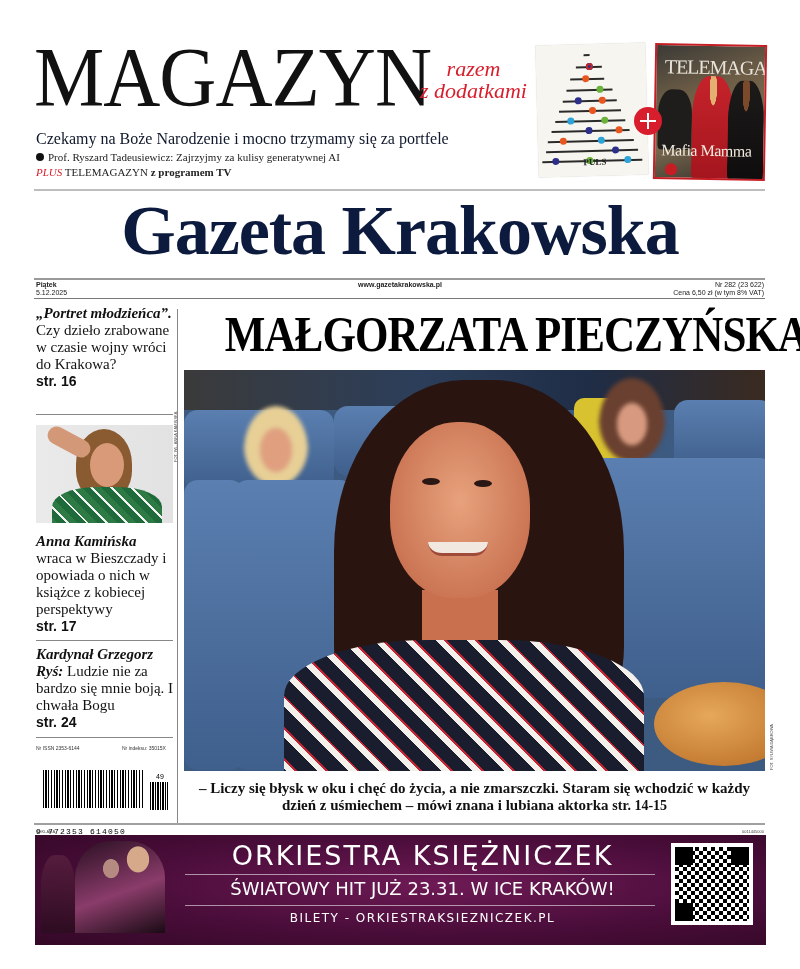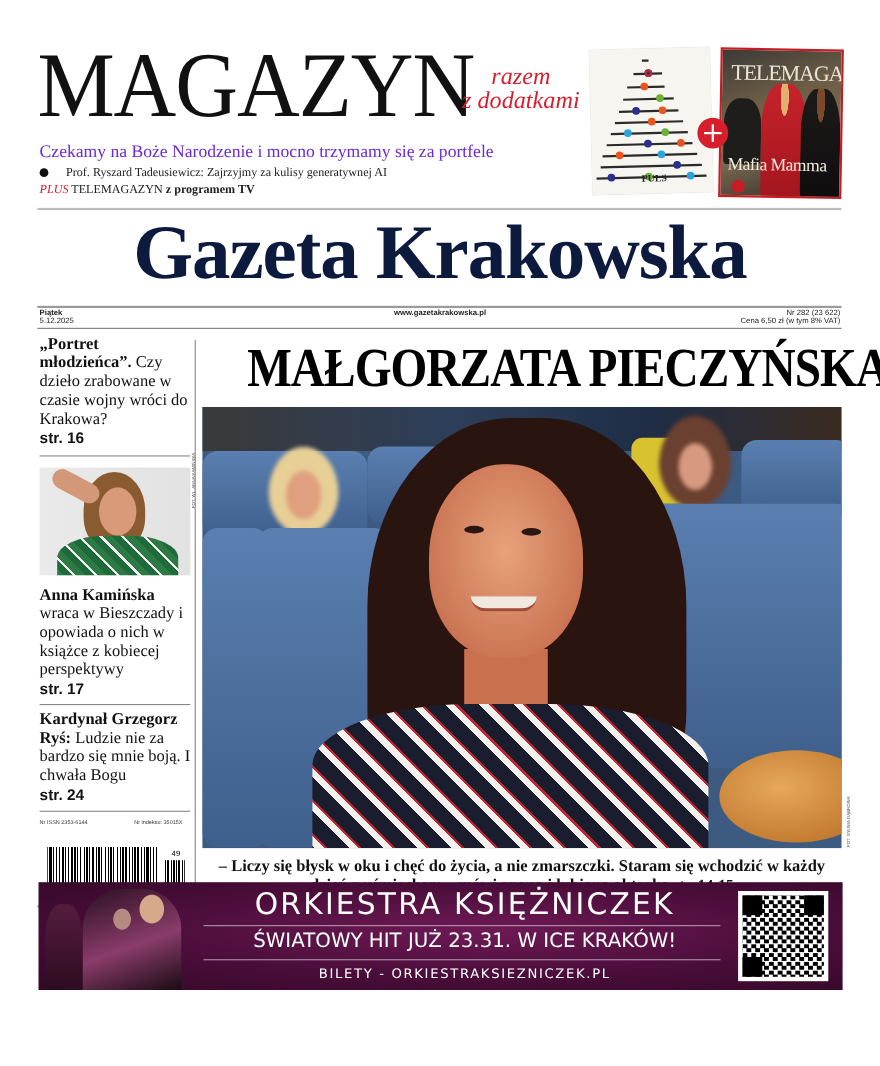--- a/index.html
+++ b/index.html
@@ -13,26 +13,26 @@
     font-size: 84px; line-height: 1; letter-spacing: -1px; color: #111;
     transform: scaleX(0.94); transform-origin: left top;
   }
   .mag-tagline {
     position: absolute; left: 420px; top: 58px;
     font-family: "Liberation Serif", serif; font-style: italic;
     font-size: 22px; line-height: 22px; color: #d81e2c; text-align: center;
   }
   .mag-lead {
     position: absolute; left: 36px; top: 130px;
-    font-size: 16px; color: #6d28d9; white-space: nowrap;
+    font-size: 16px; color: #0f172a; white-space: nowrap;
   }
   .mag-bullet {
     position: absolute; left: 36px; top: 151px;
     font-size: 11px; color: #222; white-space: nowrap;
-    display: flex; align-items: center; gap: 16px;
+    display: flex; align-items: center; gap: 4px;
   }
   .mag-bullet .dot { width: 8px; height: 8px; border-radius: 50%; background: #111; display: inline-block; }
   .mag-plus {
     position: absolute; left: 36px; top: 166px;
     font-size: 11px; color: #222; white-space: nowrap;
   }
   .mag-plus .plus { color: #d81e2c; font-style: italic; }
   .mag-plus b { font-weight: bold; }
 
   
@@ -90,21 +90,21 @@
   .meta-rule2 { position: absolute; left: 34px; top: 298px; width: 731px; height: 1px; background: #777; }
   .meta-day { position: absolute; left: 36px; top: 281px; font-family: "Liberation Sans", sans-serif; font-size: 7px; font-weight: bold; color: #222; }
   .meta-date { position: absolute; left: 36px; top: 289px; font-family: "Liberation Sans", sans-serif; font-size: 7px; color: #222; }
   .meta-url { position: absolute; left: 0; width: 800px; top: 281px; text-align: center; font-family: "Liberation Sans", sans-serif; font-size: 7px; font-weight: bold; color: #222; }
   .meta-nr { position: absolute; right: 36px; top: 281px; font-family: "Liberation Sans", sans-serif; font-size: 7px; color: #222; text-align: right; }
   .meta-price { position: absolute; right: 36px; top: 289px; font-family: "Liberation Sans", sans-serif; font-size: 7px; color: #222; text-align: right; }
 
   
   .col-divider { position: absolute; left: 177px; top: 309px; width: 1px; height: 514px; background: #888; }
   .teaser { position: absolute; left: 36px; width: 140px; font-family: "Liberation Serif", serif; font-size: 15px; line-height: 17px; color: #111; }
-  .teaser b { font-weight: bold; }
+  .teaser b { font-weight: bold; font-style: italic; }
   .teaser .page { font-family: "Liberation Sans", sans-serif; font-weight: bold; font-size: 14px; display: block; }
   .teaser-sep { position: absolute; left: 36px; width: 137px; height: 1px; background: #888; }
   .kam-photo {
     position: absolute; left: 36px; top: 425px; width: 137px; height: 98px; overflow: hidden;
     background: linear-gradient(90deg, #eaeaea, #e2e2e2);
   }
   .kam-hair { position:absolute; left: 40px; top: 4px; width: 56px; height: 70px; border-radius: 50% 50% 40% 40%; background: #8a5a30; }
   .kam-face { position:absolute; left: 54px; top: 18px; width: 34px; height: 44px; border-radius: 50%; background: #d89a78; }
   .kam-arm { position:absolute; left: 10px; top: 8px; width: 46px; height: 18px; border-radius: 9px; background:#d39877; transform: rotate(28deg); }
   .kam-dress { position:absolute; left: 16px; top: 62px; width: 110px; height: 50px; border-radius: 40% 40% 0 0;
@@ -150,21 +150,21 @@
     position: absolute; left: 184px; top: 780px; width: 581px; text-align: center;
     font-family: "Liberation Serif", serif; font-weight: bold; font-size: 15px; line-height: 17px; color: #111;
   }
   .caption .page { font-family: Liberation Serif, serif; font-weight: bold; font-size: 14px; text-align: right; }
   .rule-bottom { position: absolute; left: 34px; top: 823px; width: 731px; height: 2px; background: #a0a0a0; }
 
   
   .ad-label { position: absolute; left: 36px; top: 829px; font-family: "Liberation Sans", sans-serif; font-size: 4px; color: #444; }
   .ad-code { position: absolute; right: 36px; top: 829px; font-family: "Liberation Sans", sans-serif; font-size: 4px; color: #444; }
   .ad-banner {
-    position: absolute; left: 35px; top: 802px; width: 731px; height: 98px; overflow: hidden;
+    position: absolute; left: 35px; top: 835px; width: 731px; height: 110px; overflow: hidden;
     background: radial-gradient(ellipse at 55% 45%, #6e1a55 0%, #4a0d3a 55%, #330826 100%);
   }
   .ad-couple { position:absolute; left: 40px; top: 6px; width: 90px; height: 92px;
     background: radial-gradient(ellipse at 70% 20%, #d6a98a 0 12%, transparent 13%),
                 radial-gradient(ellipse at 40% 30%, #b58a80 0 10%, transparent 11%),
                 linear-gradient(160deg, #2a0f22, #8a3c6a 55%, #1a0a14);
     border-radius: 40% 40% 0 0; }
   .ad-violin { position:absolute; left: 6px; top: 20px; width: 34px; height: 78px; border-radius: 40% 40% 0 0; background: linear-gradient(#5a2040, #2a0c1e); opacity: 0.8; }
   .ad-title {
     position: absolute; left: 140px; top: 4px; width: 495px; text-align: center;

